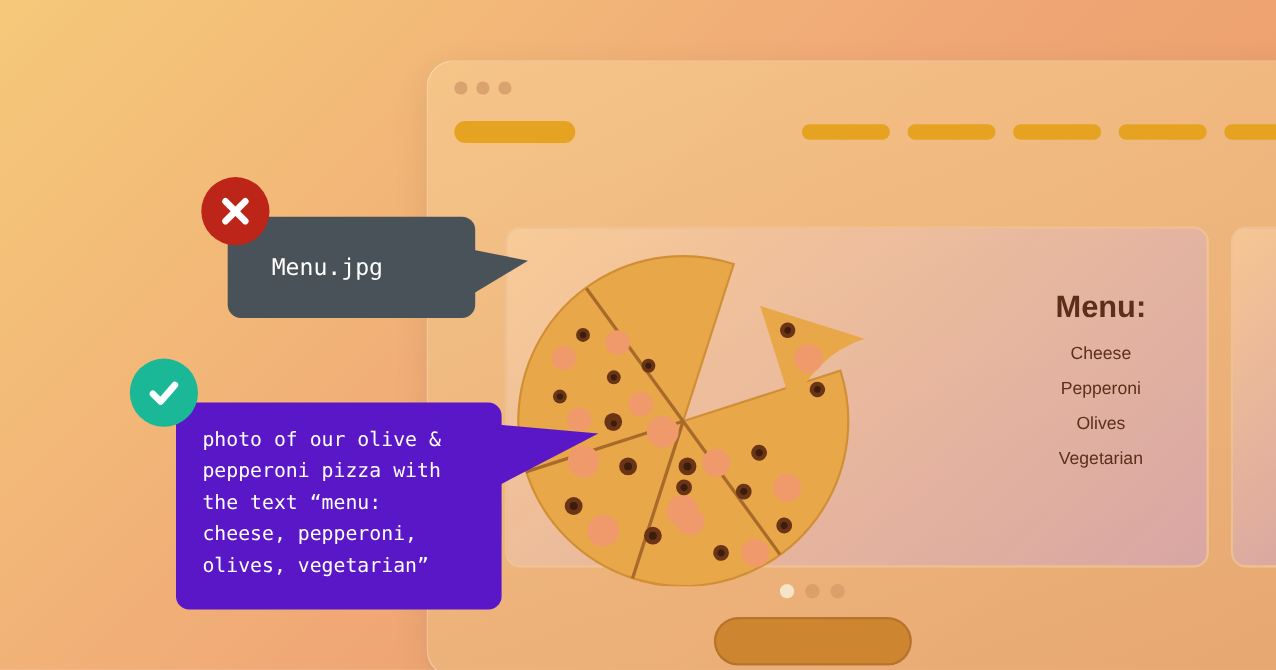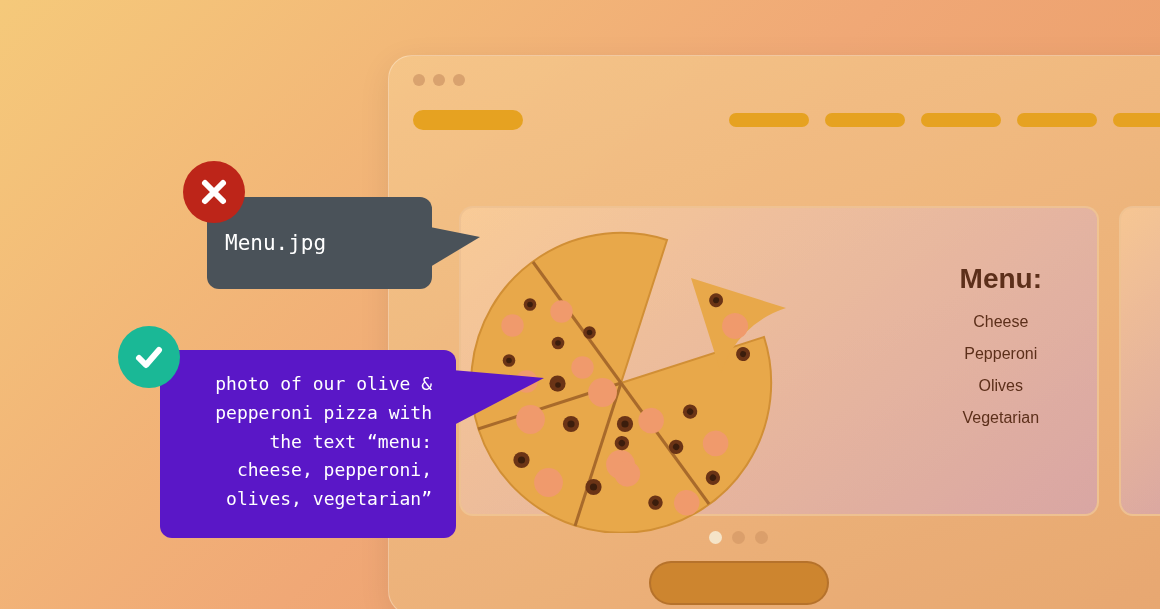--- a/index.html
+++ b/index.html
@@ -143,21 +143,21 @@
     .tooltip-bad {
       position: absolute;
       left: 207px;
       top: 197px;
       width: 225px;
       height: 92px;
       background: #4a5259;
       border-radius: 12px;
       display: flex;
       align-items: center;
-      padding-left: 18px;
+      padding-left: 40px;
     }
     .tooltip-bad::after {
       content: '';
       position: absolute;
       right: -48px;
       top: 30px;
       border-left: 50px solid #4a5259;
       border-top: 10px solid transparent;
       border-bottom: 30px solid transparent;
     }
@@ -178,27 +178,26 @@
       border-radius: 50%;
       display: flex;
       align-items: center;
       justify-content: center;
     }
     .badge-x svg { display: block; }
     
     .tooltip-good {
       position: absolute;
       left: 160px;
-      top: 350px;
+      top: 366px;
       width: 296px;
       height: 188px;
       background: #5a17c7;
       border-radius: 12px;
       padding: 20px 24px;
-      text-align: right;
     }
     .tooltip-good::after {
       content: '';
       position: absolute;
       right: -88px;
       top: 20px;
       border-left: 92px solid #5a17c7;
       border-top: 8px solid transparent;
       border-bottom: 48px solid transparent;
     }

